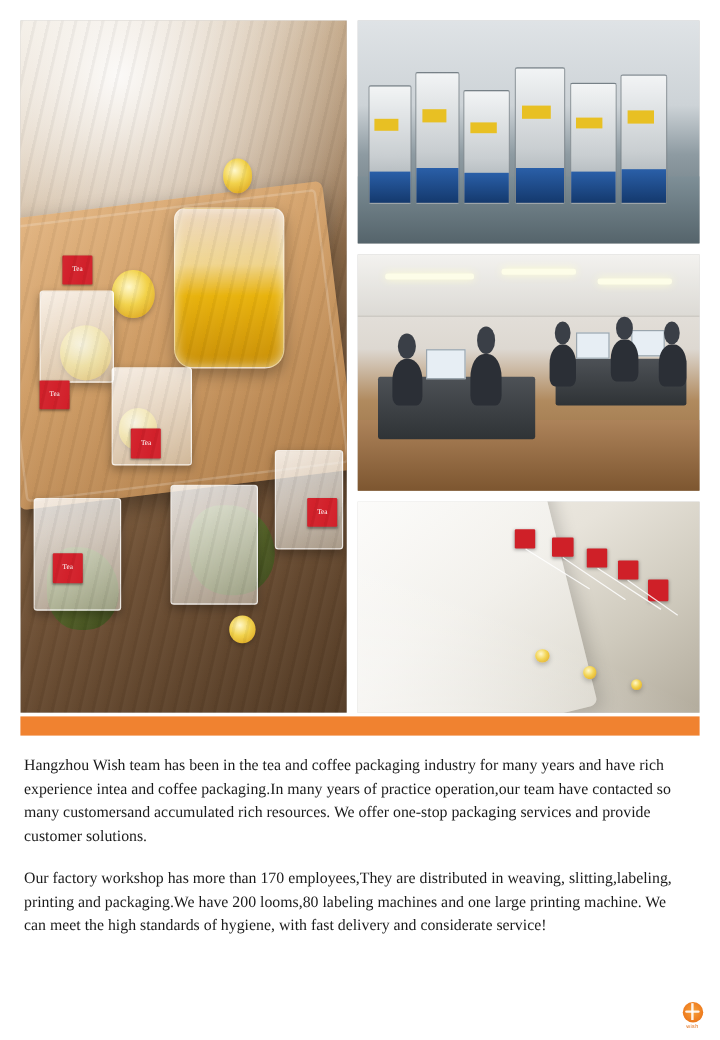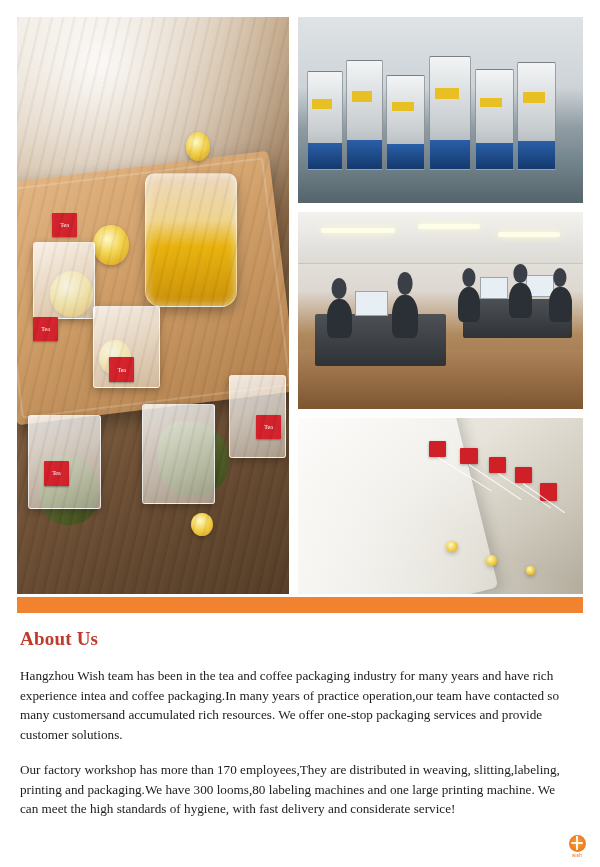--- a/index.html
+++ b/index.html
@@ -450,23 +450,22 @@
         <div class="flower" style="left:66%; top:78%; width:4%; height:6%;"></div>
         <div class="flower" style="left:80%; top:84%; width:3%; height:5%;"></div>
       </div>
     </div>
 
   </div>
 
   <div class="divider"></div>
 
   <div class="content">
-    <h2 class="about-title">About Us</h2>
     <p class="para">Hangzhou Wish team has been in the tea and coffee packaging industry for many years and have rich experience intea and coffee packaging.In many years of practice operation,our team have contacted so many customersand accumulated rich resources. We offer one-stop packaging services and provide customer solutions.</p>
-    <p class="para">Our factory workshop has more than 170 employees,They are distributed in weaving, slitting,labeling, printing and packaging.We have 300 looms,80 labeling machines and one large printing machine. We can meet the high standards of hygiene, with fast delivery and considerate service!</p>
+    <p class="para">Our factory workshop has more than 170 employees,They are distributed in weaving, slitting,labeling, printing and packaging.We have 200 looms,80 labeling machines and one large printing machine. We can meet the high standards of hygiene, with fast delivery and considerate service!</p>
   </div>
 
   <div class="corner-logo">
     <div class="mark"></div>
     <div class="caption">wish</div>
   </div>
 
 </div>
 
 </body></html>

